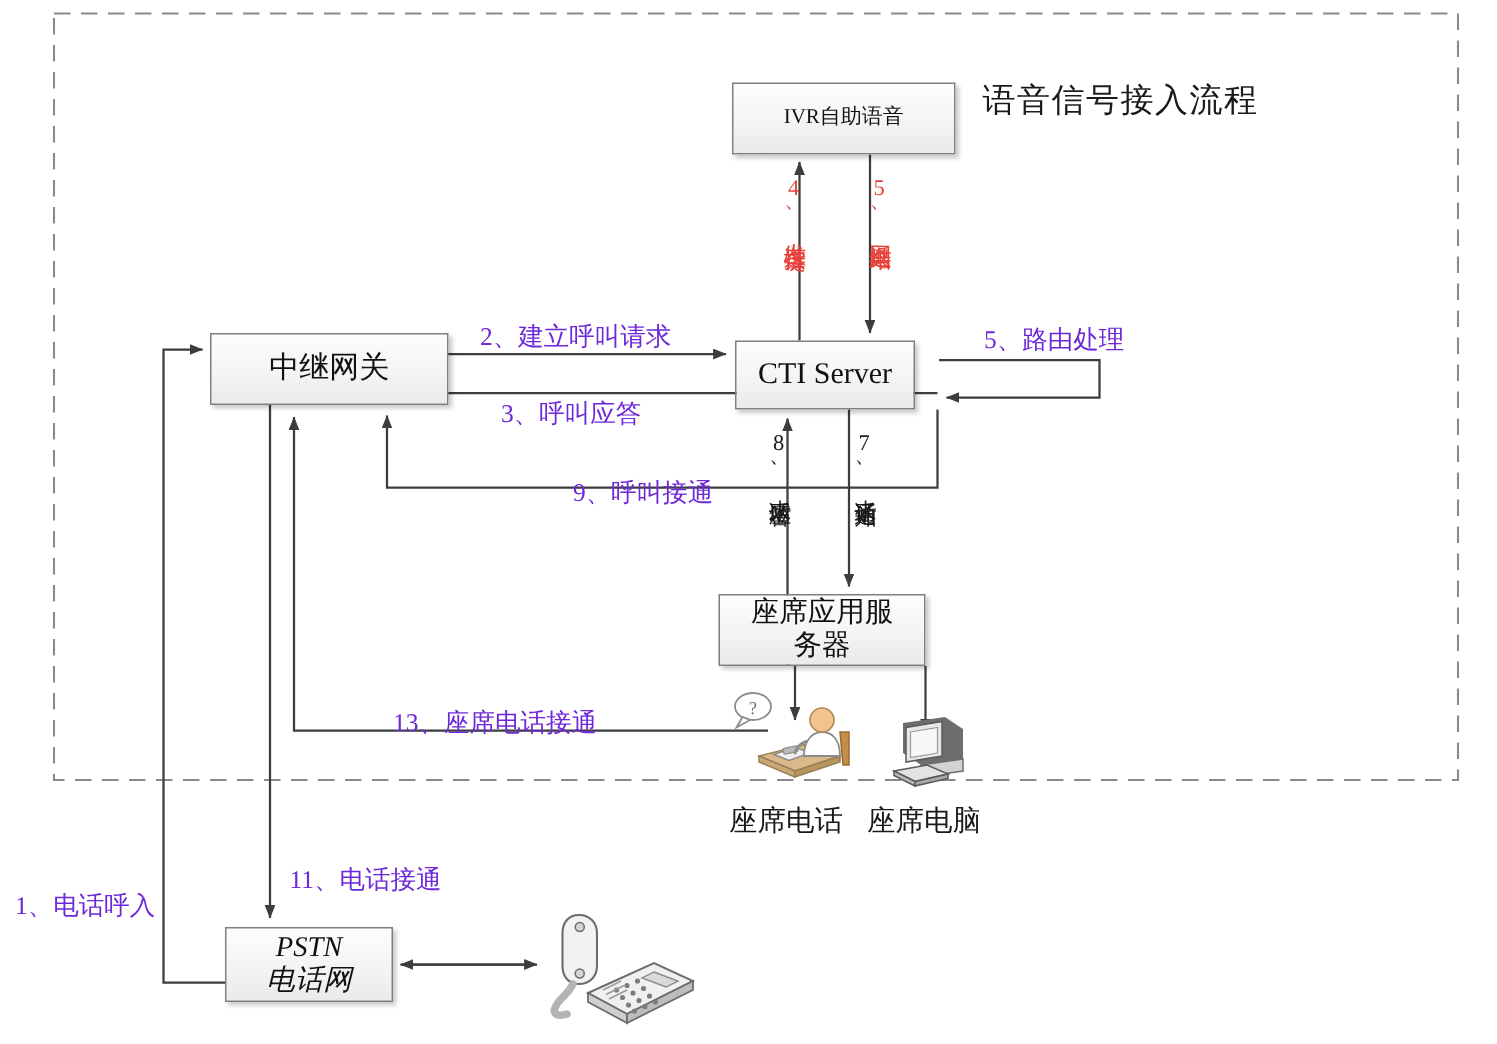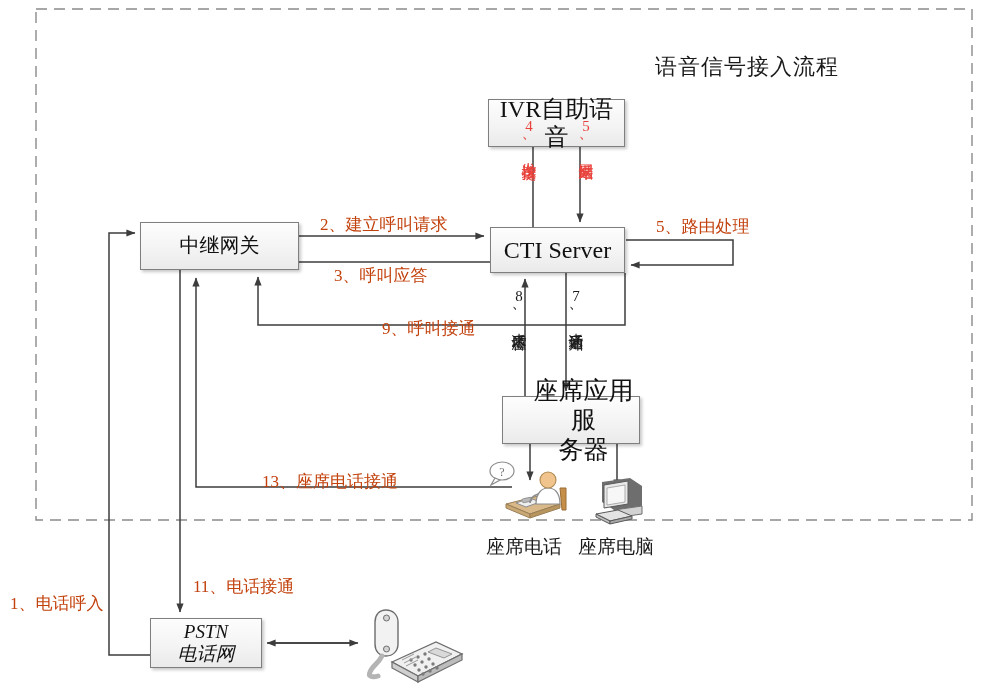--- a/index.html
+++ b/index.html
@@ -9,21 +9,21 @@
   svg.layer{position:absolute;left:0;top:0;width:998px;height:696px;pointer-events:none;}
 
   .node{position:absolute;box-sizing:border-box;
         border:1px solid #7f7f7f;
         background:linear-gradient(to bottom,#fdfdfd 0%,#f4f4f4 55%,#eaeaea 100%);
         box-shadow:2px 2px 3px rgba(0,0,0,0.22);
         display:flex;align-items:center;justify-content:center;
         text-align:center;line-height:1.18;color:#111;}
   .node span{display:block;padding:0 4px;}
 
-  .label{position:absolute;white-space:nowrap;color:#c2410c;}
+  .label{position:absolute;white-space:nowrap;color:#6d28d9;}
   .vlabel{position:absolute;color:#e8413a;white-space:nowrap;
           writing-mode:vertical-rl;text-orientation:upright;letter-spacing:1px;}
   .vlabel.dark{color:#1a1a1a;}
 
   #diagram-title{position:absolute;left:655px;top:28px;font-size:22px;letter-spacing:1px;margin-top:24px;}
 
   .caption{position:absolute;font-size:19px;white-space:nowrap;}
 
   .icon-wrap{position:absolute;}
 </style>
@@ -70,33 +70,33 @@
 
       <path d="M180,270 L180,612" marker-end="url(#ah)"></path>
 
       <path d="M150,655 L109,655 L109,233 L135,233" marker-end="url(#ah)"></path>
 
       <path d="M268,643 L358,643" marker-end="url(#ah)"></path>
       <path d="M352,643 L267,643" marker-end="url(#ah)"></path>
     </g>
   </svg>
 
-  <div class="node" style="left:488px;top:55px;width:137px;height:48px;font-size:24px;margin-top:44px;">
+  <div class="node" style="left:488px;top:55px;width:149px;height:48px;font-size:14px;">
     <span>IVR自助语音</span>
   </div>
 
   <div class="node" style="left:140px;top:222px;width:159px;height:48px;font-size:20px;">
     <span>中继网关</span>
   </div>
 
-  <div class="node" style="left:490px;top:227px;width:135px;height:46px;font-size:24px;">
+  <div class="node" style="left:490px;top:227px;width:120px;height:46px;font-size:20px;">
     <span>CTI Server</span>
   </div>
 
-  <div class="node" style="left:502px;top:396px;width:138px;height:48px;font-size:25px;padding-left:25px;">
+  <div class="node" style="left:479px;top:396px;width:138px;height:48px;font-size:19px;">
     <span style="white-space:pre-line;">座席应用服
 务器</span>
   </div>
 
   <div class="node" style="left:150px;top:618px;width:112px;height:50px;font-size:19px;font-style:italic;">
     <span style="white-space:pre-line;">PSTN
 电话网</span>
   </div>
 
   <div id="diagram-title">语音信号接入流程</div>

